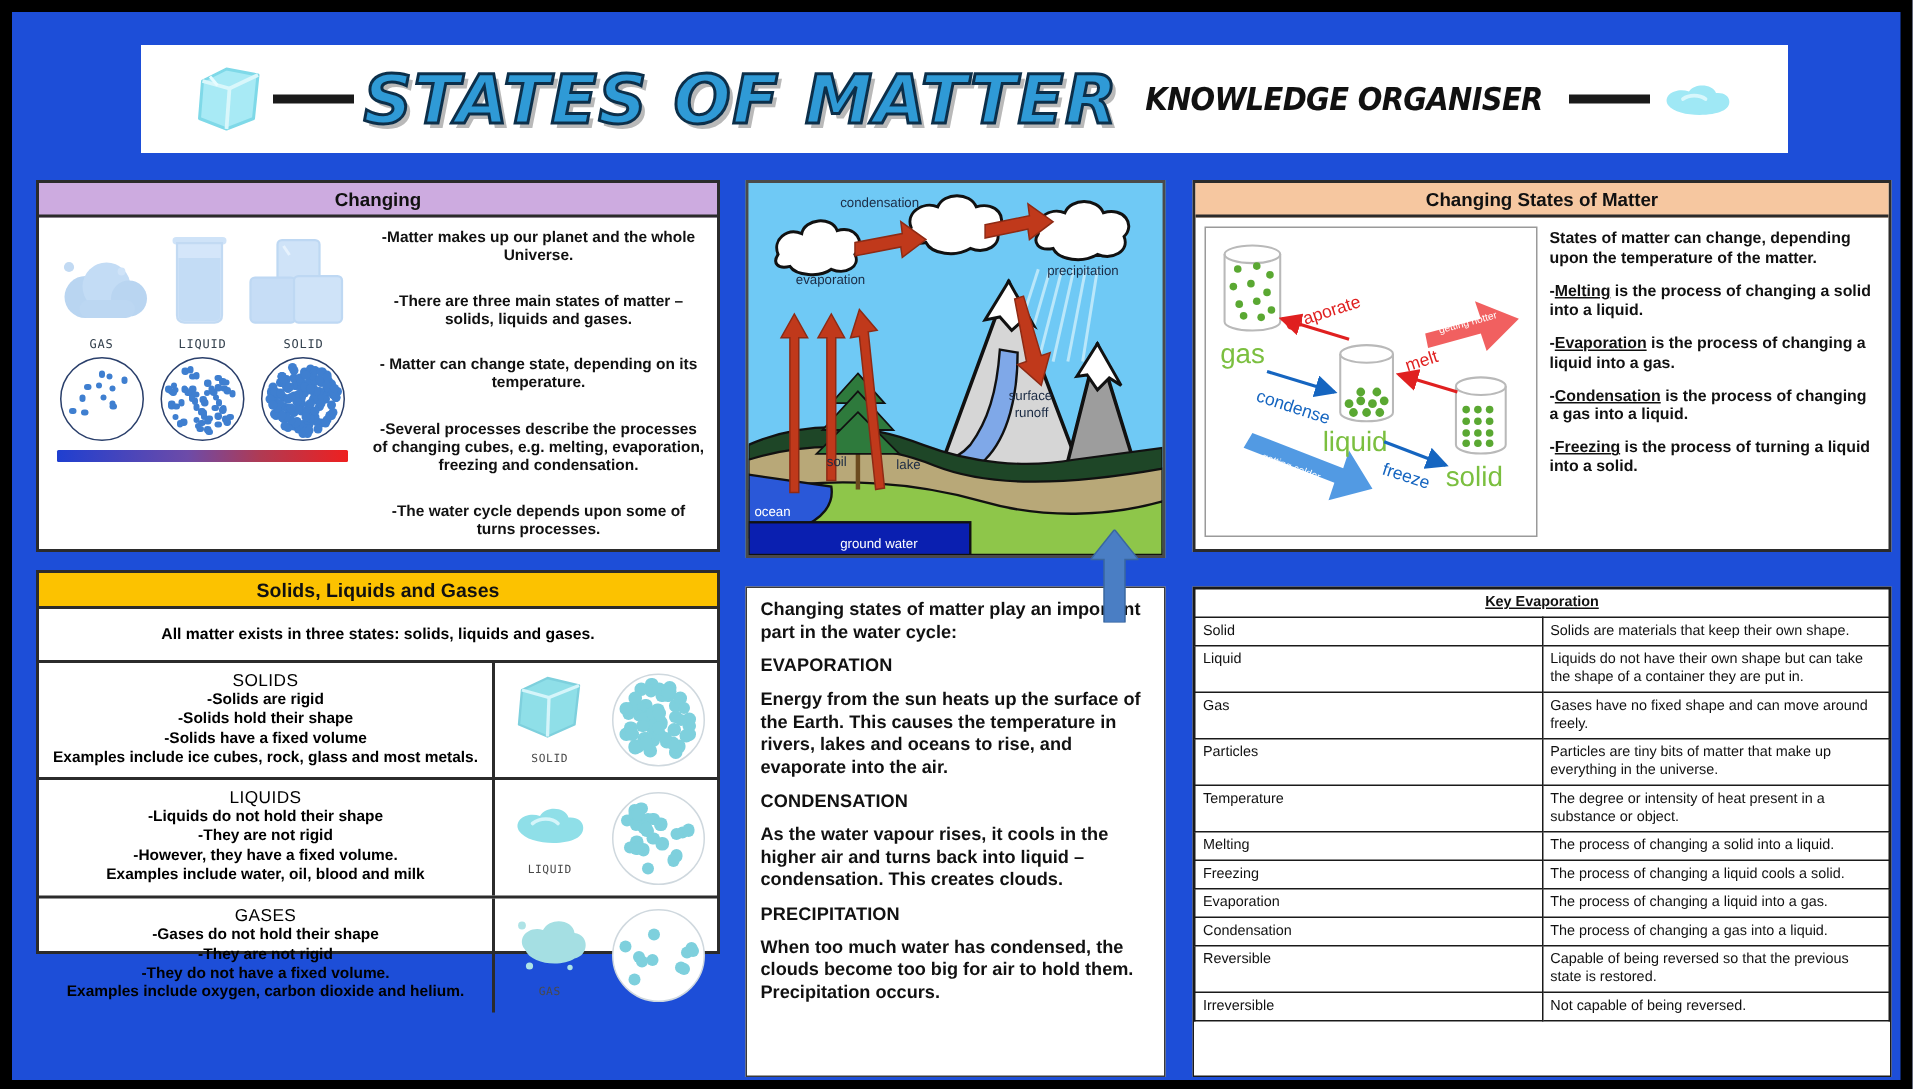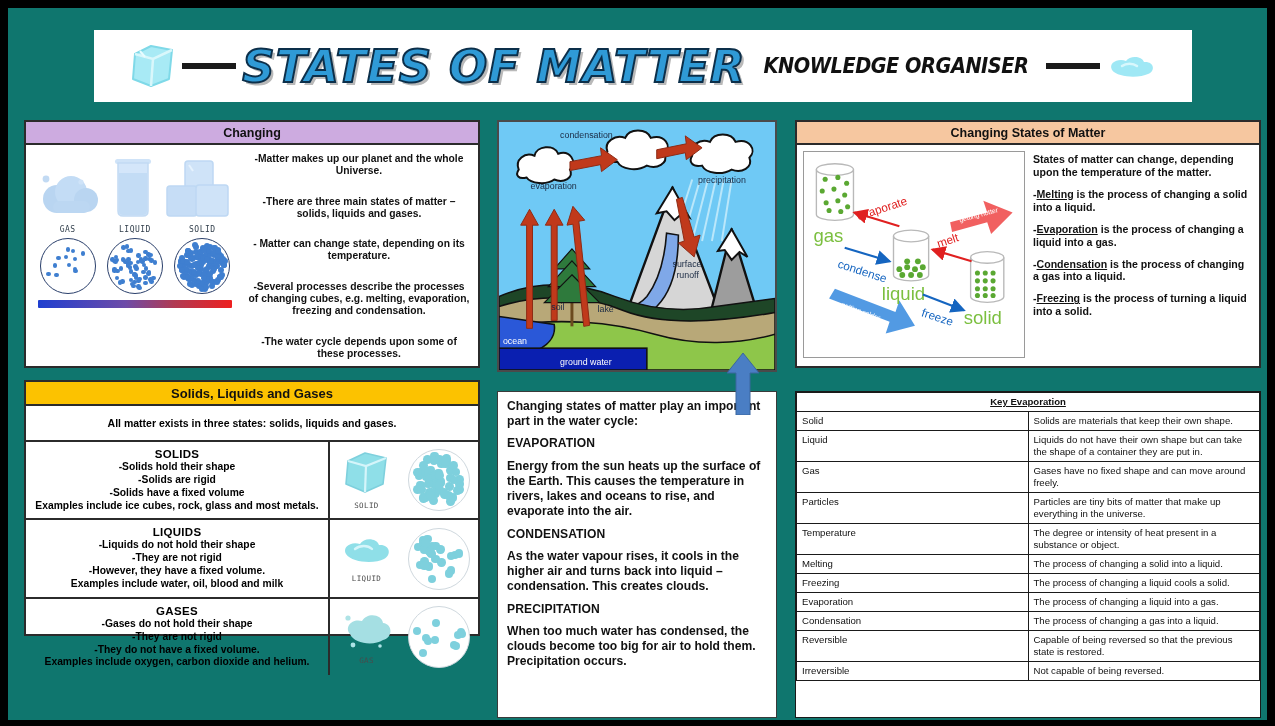--- a/index.html
+++ b/index.html
@@ -12,21 +12,21 @@
   }
   #poster {
     position: absolute; left: 0; top: 0;
     width: 1275px; height: 726px;
     background: #000000;
     padding: 8px 8px 6px 8px;
   }
   #canvas {
     position: relative;
     width: 100%; height: 100%;
-    background: #0f766e;
+    background: #1d4ed8;
   }
 
   
   #titlebar {
     position: absolute; left: 86px; top: 22px;
     width: 1098px; height: 72px;
     background: #ffffff;
     display: flex; align-items: center; justify-content: center;
     gap: 6px;
   }
@@ -112,21 +112,21 @@
   #changing-text p { font-size: 10.6px; line-height: 1.22; color: #111; font-weight: 600; margin-bottom: 9px; }
   #changing-text u { text-decoration: underline; }
 
   
   #slg-panel { left: 16px; top: 372px; width: 456px; height: 256px; }
   #slg-intro { text-align: center; font-size: 10.5px; font-weight: 600; padding: 11px 4px;
                border-bottom: 2px solid #2b2b2b; }
   .slg-row { display: flex; border-bottom: 2px solid #2b2b2b; }
   .slg-row:last-child { border-bottom: none; }
   .slg-text { flex: 1; padding: 6px 5px; text-align: center; border-right: 2px solid #2b2b2b; }
-  .slg-title { font-size: 11.5px; font-weight: 700; letter-spacing: .3px; margin-bottom: 1px; }
+  .slg-title { font-size: 11.5px; font-weight: 400; letter-spacing: .3px; margin-bottom: 1px; }
   .slg-text .li { font-size: 10.3px; font-weight: 600; line-height: 1.25; }
   .slg-pics { width: 148px; display: flex; align-items: center; justify-content: space-around; padding: 2px; }
   .slg-pic-a { width: 56px; text-align: center; }
   .slg-cap { font-size: 7.5px; letter-spacing: .4px; color: #4a4a4a; margin-top: 2px;
              font-family: "DejaVu Sans Mono", monospace; }
   .slg-circle { width: 62px; height: 62px; border-radius: 50%; border: 1px solid #cfd8de;
                 position: relative; overflow: hidden; background: #fff; }
   .bdot { position: absolute; border-radius: 50%; background: #7ed0dd; }
 
   
@@ -454,21 +454,21 @@
         </div>
 
         <div id="tempbar"></div>
       </div>
 
       <div id="overview-text">
         <p>-Matter makes up our planet and the whole Universe.</p>
         <p>-There are three main states of matter – solids, liquids and gases.</p>
         <p>- Matter can change state, depending on its temperature.</p>
         <p>-Several processes describe the processes of changing cubes, e.g. melting, evaporation, freezing and condensation.</p>
-        <p>-The water cycle depends upon some of these processes.</p>
+        <p>-The water cycle depends upon some of turns processes.</p>
       </div>
     </div>
   </div>
 
   <div id="watercycle-panel">
     <svg id="wc-svg" viewBox="0 0 280 250" preserveAspectRatio="none">
       <rect x="0" y="0" width="280" height="250" fill="#6fc9f5"></rect>
 
       <g stroke="#bfe9fb" stroke-width="2" opacity="0.95">
         <line x1="196" y1="58" x2="176" y2="120"></line>
@@ -654,22 +654,22 @@
     </div>
   </div>
 
   <div class="panel" id="slg-panel">
     <div class="panel-head yellow">Solids, Liquids and Gases</div>
     <div id="slg-intro">All matter exists in three states: solids, liquids and gases.</div>
 
     <div class="slg-row">
       <div class="slg-text">
         <div class="slg-title">SOLIDS</div>
+        <div class="li">-Solids are rigid</div>
         <div class="li">-Solids hold their shape</div>
-        <div class="li">-Solids are rigid</div>
         <div class="li">-Solids have a fixed volume</div>
         <div class="li">Examples include ice cubes, rock, glass and most metals.</div>
       </div>
       <div class="slg-pics">
         <div class="slg-pic-a">
           <svg width="48" height="44" viewBox="0 0 48 44">
             <path d="M5 10 L22 2 L43 7 L40 33 L22 41 L3 33 Z" fill="#8fdfe8" stroke="#7ed0dd" stroke-width="1.6" stroke-linejoin="round"></path>
             <path d="M5 10 L23 15 L43 7" fill="none" stroke="#d5f5fa" stroke-width="2.2"></path>
             <path d="M23 15 L22 41" fill="none" stroke="#d5f5fa" stroke-width="2.2"></path>
           </svg>

